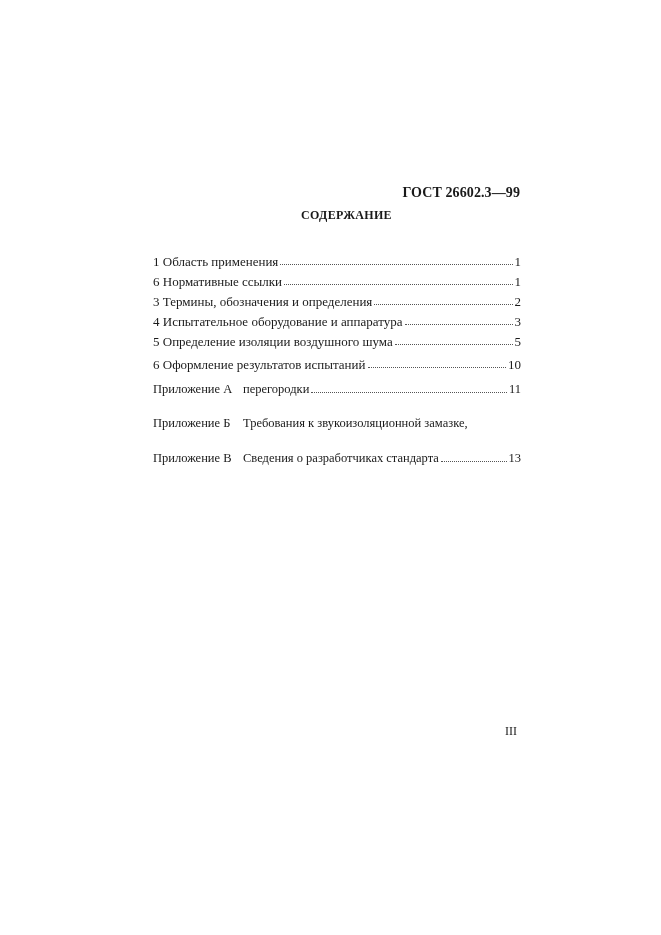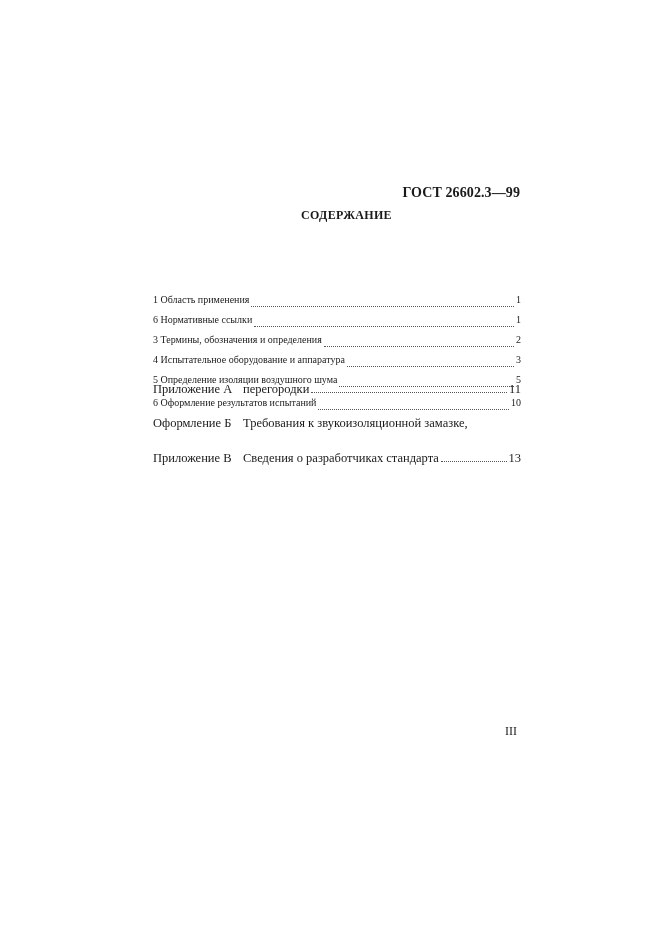--- a/index.html
+++ b/index.html
@@ -10,22 +10,22 @@
     .doc-code {
       position: absolute; top: 185px; right: 141px;
       font-size: 14px; font-weight: bold; letter-spacing: 0.1px;
     }
     .title {
       position: absolute; top: 208px; left: 16px; width: 661px; text-align: center;
       font-size: 12px; font-weight: bold; letter-spacing: 0.3px;
     }
     .toc { position: absolute; left: 153px; width: 368px; top: 0; }
     .row {
-      position: absolute; left: 0; width: 368px; display: flex; align-items: flex-end;
-      font-size: 10px; line-height: 15px; white-space: nowrap; margin-top: 38px;
+      position: absolute; left: 0; width: 368px; display: flex; align-items: flex-start;
+      font-size: 13px; line-height: 15px; white-space: nowrap;
     }
     .row .label { flex: 0 0 auto; }
     .row .dots {
       flex: 1 1 auto; overflow: hidden; margin: 0 2px;
       border-bottom: 1px dotted #555; height: 10px; position: relative; top: 0px;
     }
     .row .page { flex: 0 0 auto; }
     .app-row { position: absolute; left: 0; width: 368px; font-size: 12.5px; line-height: 15px; }
     .app-row .app-name { position: absolute; left: 0; top: 0; white-space: nowrap; }
     .app-row .app-body { position: absolute; left: 90px; width: 278px; top: 0; }
@@ -78,21 +78,21 @@
     <div class="app-body">
       <div class="line">
         <span>перегородки</span>
         <span class="dots"></span>
         <span>11</span>
       </div>
     </div>
   </div>
 
   <div class="app-row" style="top:416px;">
-    <span class="app-name">Оформление Б</span>
+    <span class="app-name">Приложение Б</span>
     <div class="app-body">
       <div class="line">
           <span>Требования к звукоизоляционной замазке,</span>
         </div>
     </div>
   </div>
 
   <div class="app-row" style="top:451px;">
     <span class="app-name">Приложение В</span>
     <div class="app-body">

